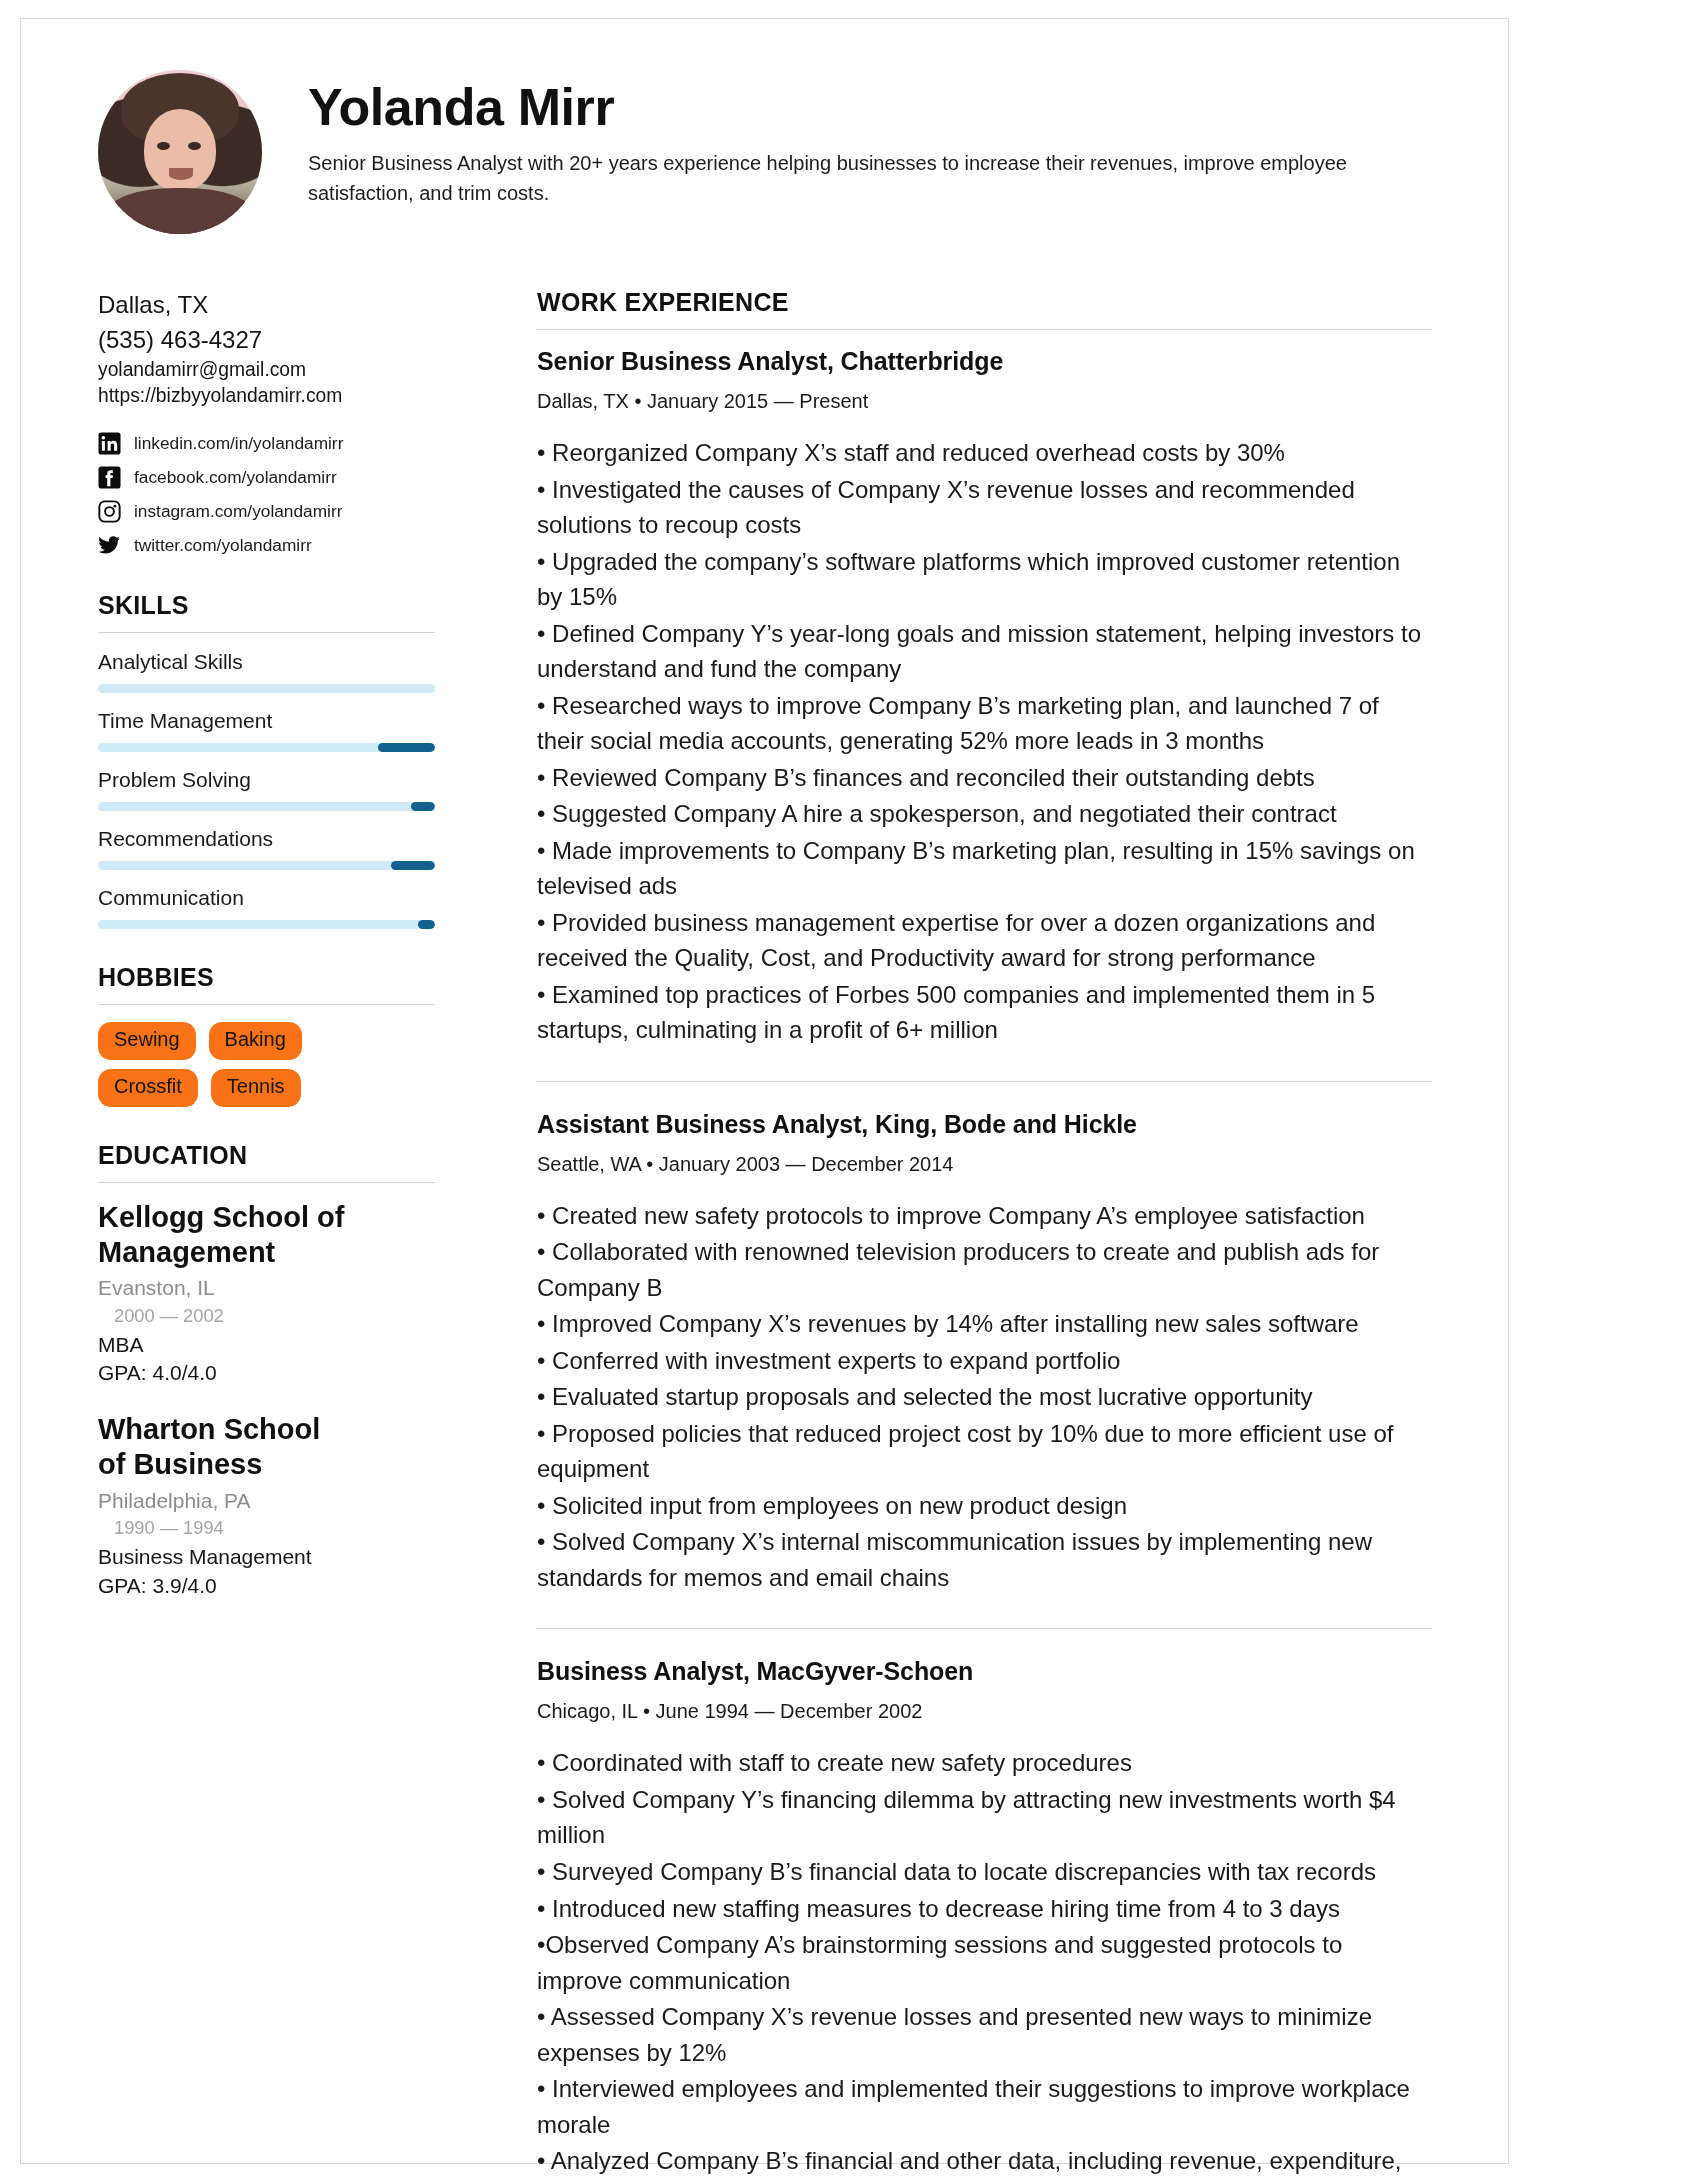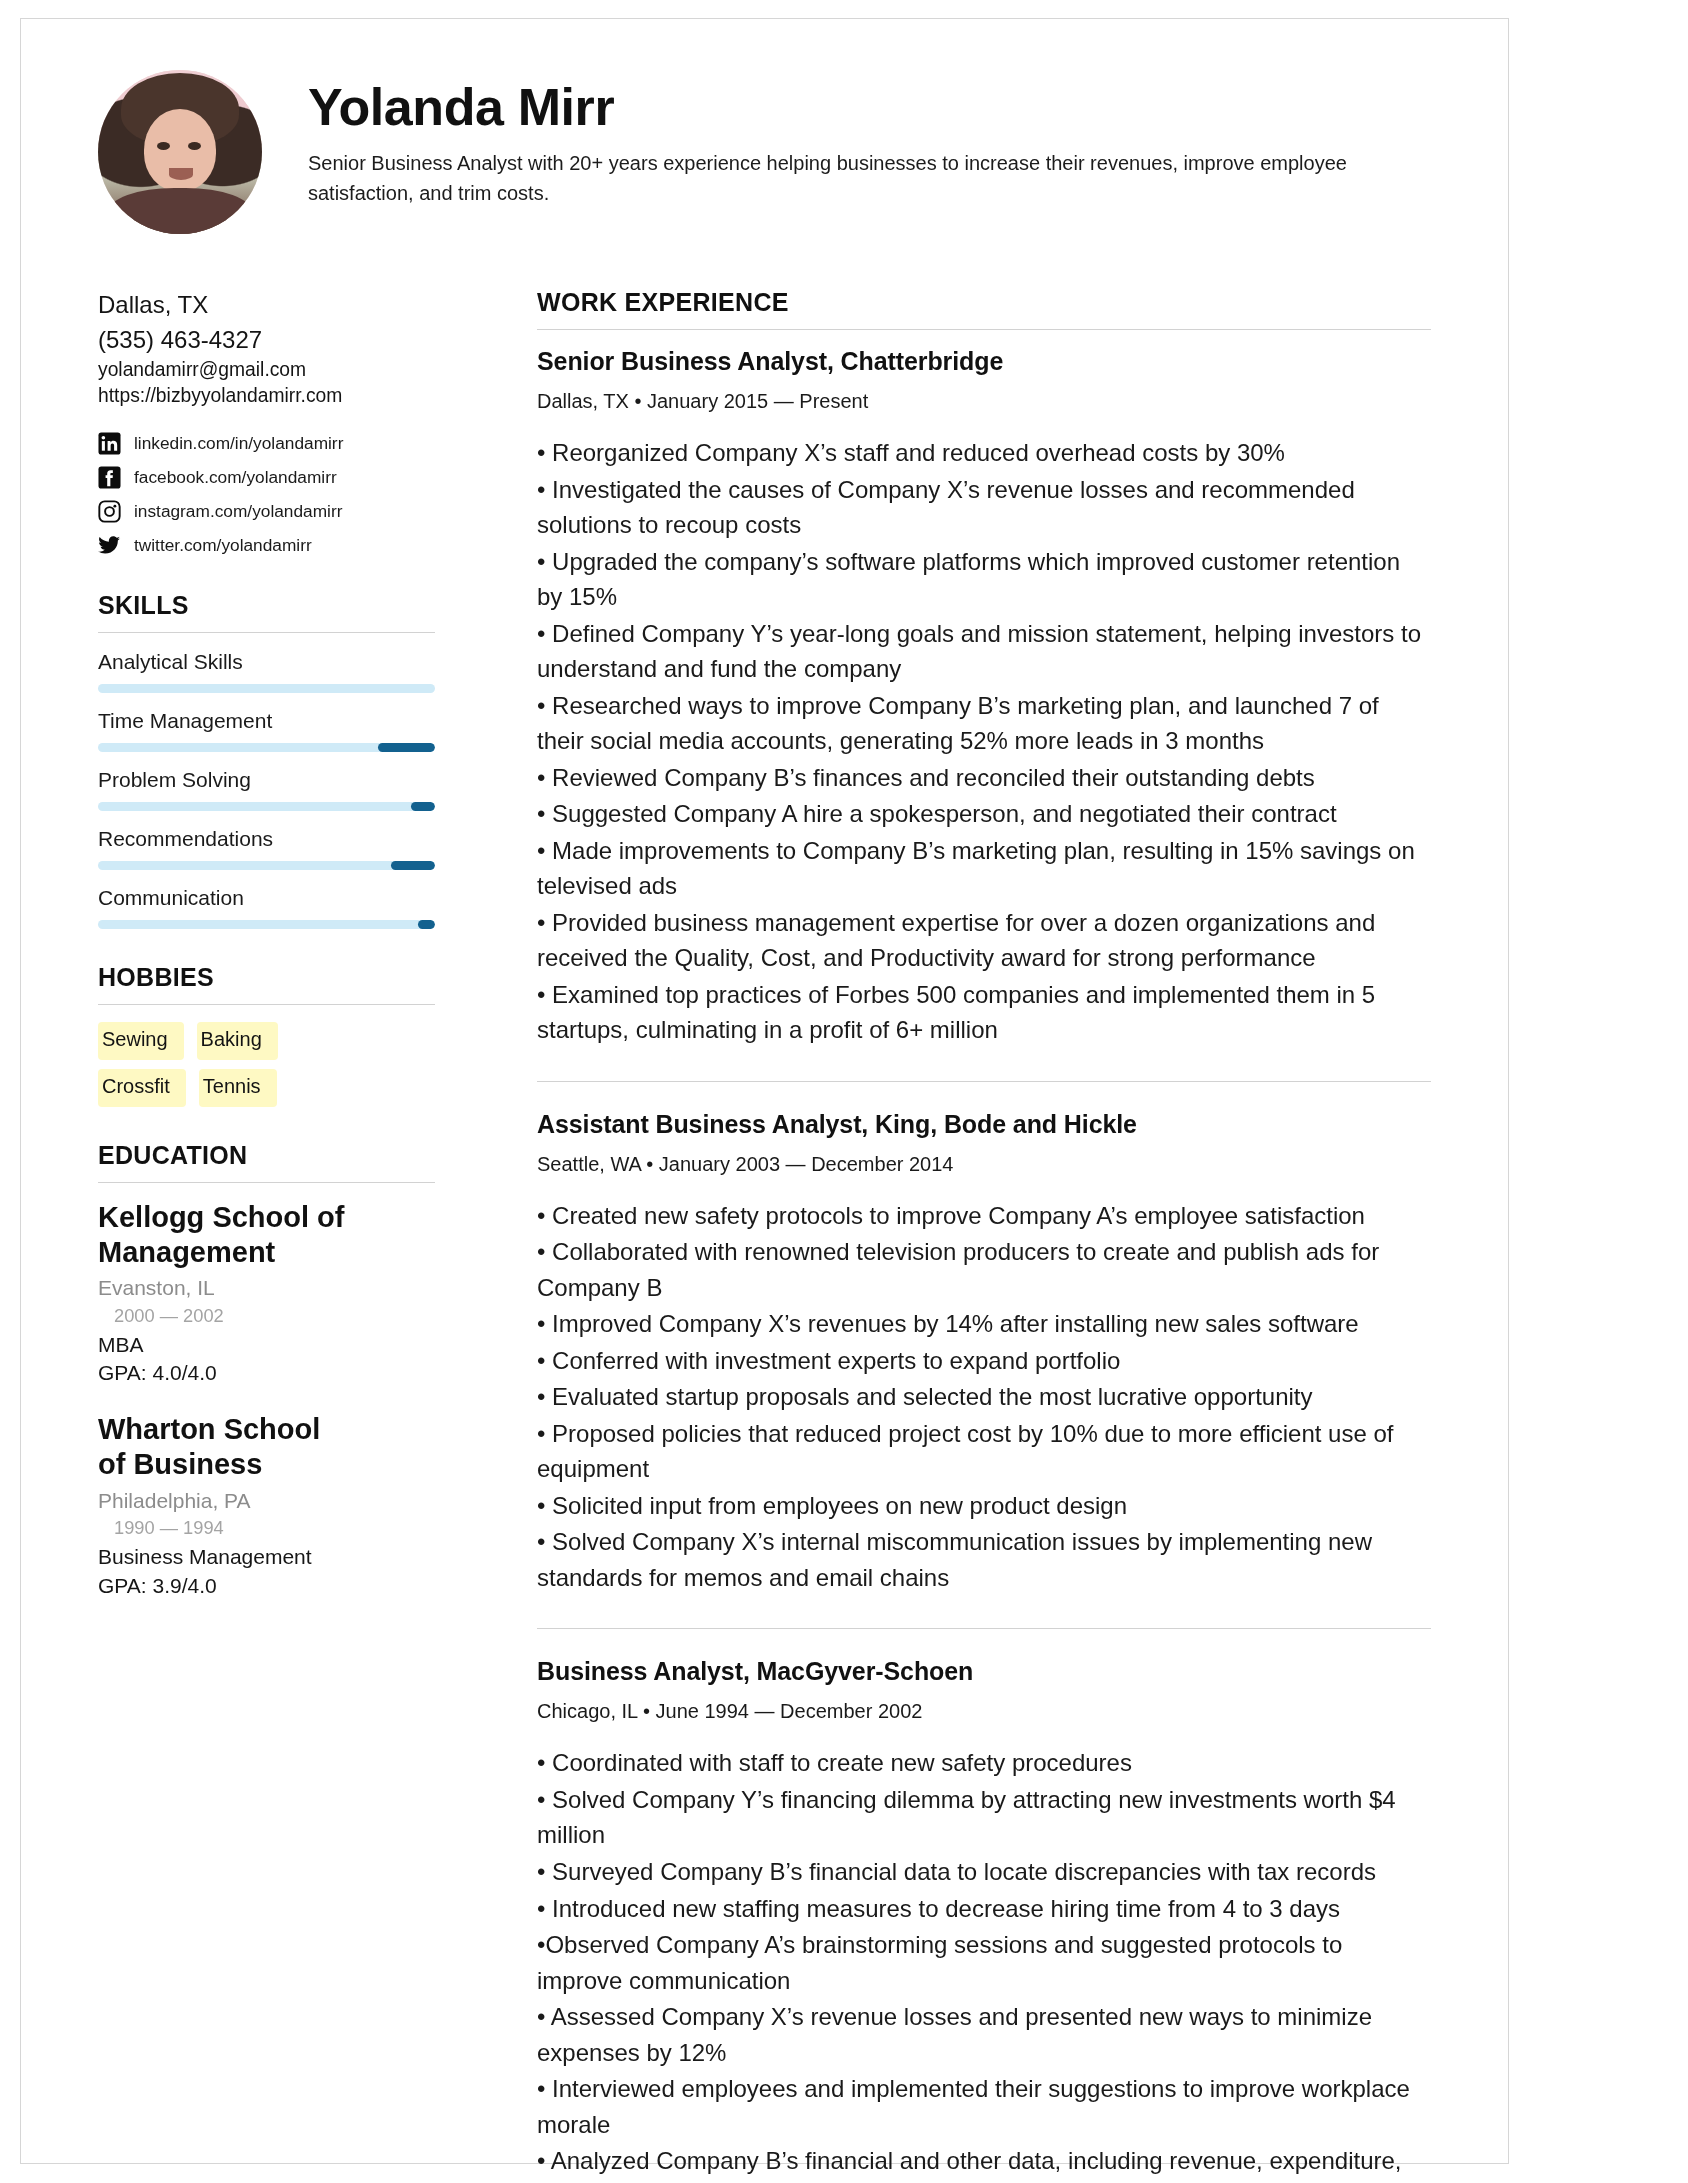--- a/index.html
+++ b/index.html
@@ -208,25 +208,25 @@
   }
 
   
   .hobbies {
     display: flex;
     flex-wrap: wrap;
     gap: 9px 13px;
     max-width: 267px;
   }
   .hobby {
-    background: #fef9c3;
+    background: #f97316;
     color: #131313;
     font-size: 20px;
-    padding: 6px 16px 8px 4px;
-    border-radius: 4px;
+    padding: 6px 16px 8px 16px;
+    border-radius: 13px;
     line-height: 1.18;
     white-space: nowrap;
   }
 
   
   .edu { margin-bottom: 24px; }
   .edu-school {
     font-size: 29px;
     font-weight: bold;
     color: #111111;

